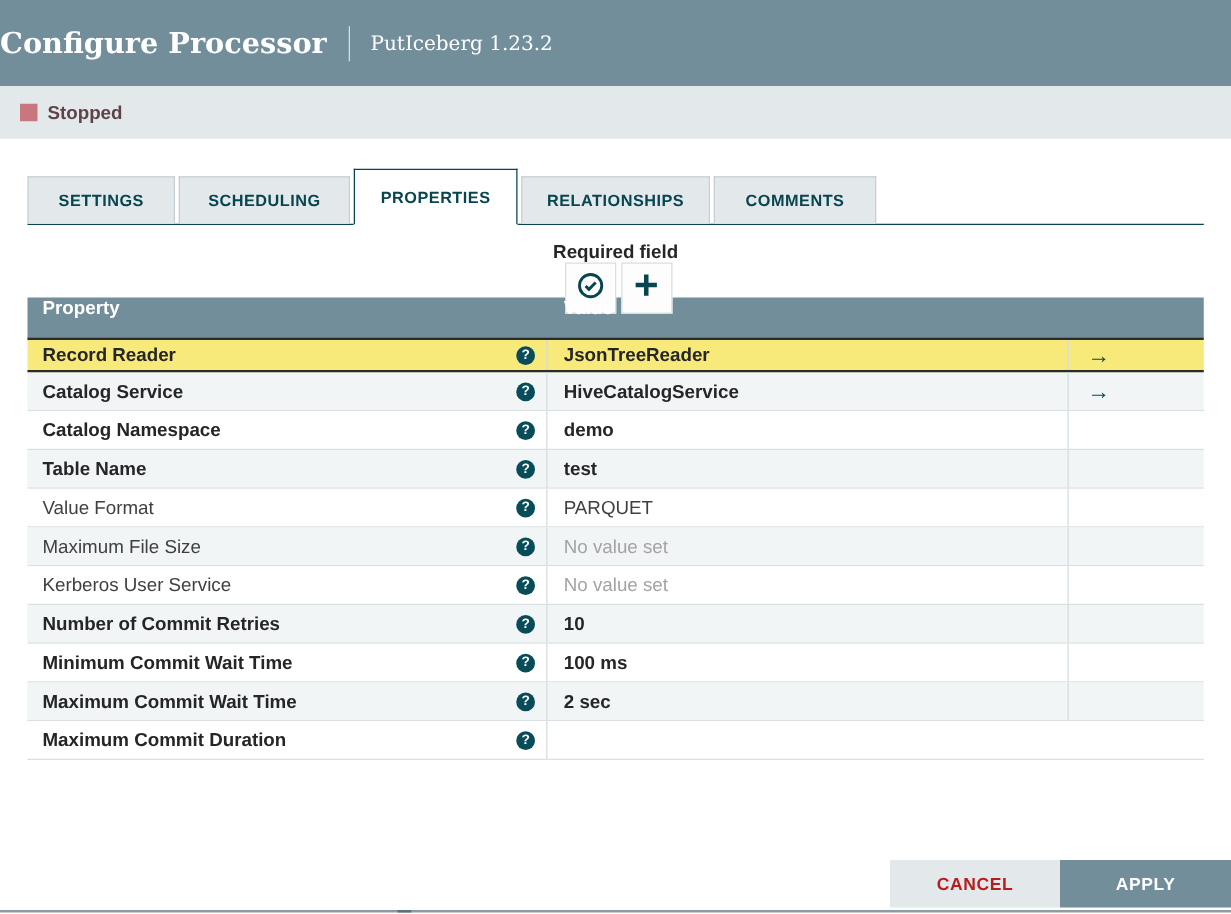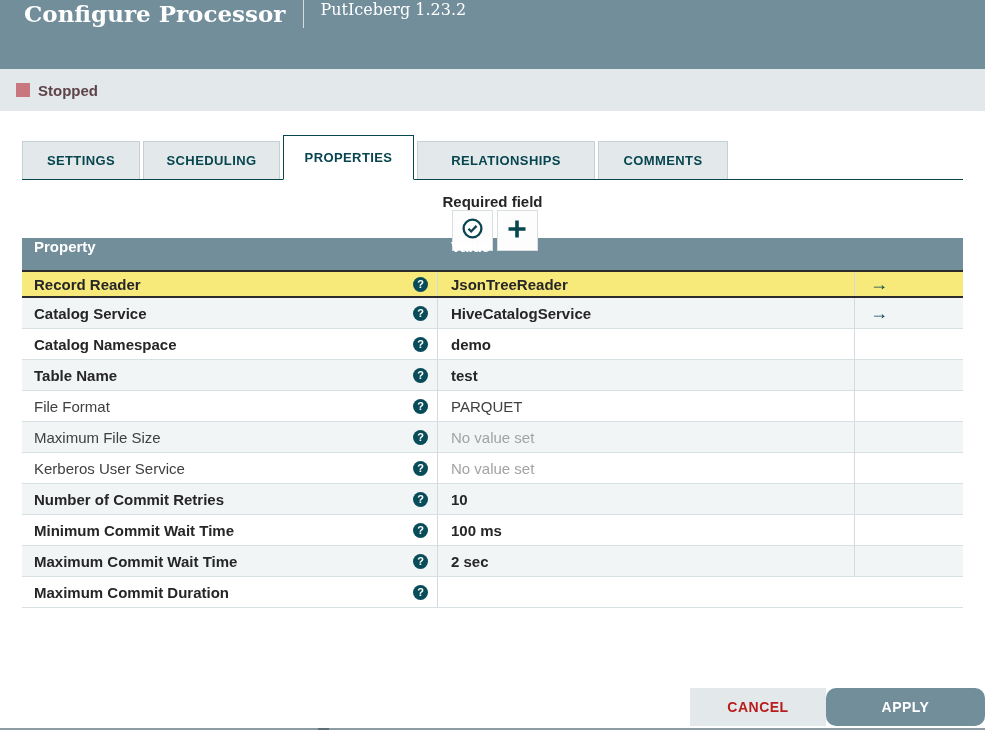--- a/index.html
+++ b/index.html
@@ -10,21 +10,21 @@
     background: #ffffff;
     overflow: hidden;
     color: #262626;
   }
 
   
   .titlebar {
     height: 69px;
     background: #728E9B;
     display: flex;
-    padding-left: 24px;
+    align-items: center;
   }
   .dialog-title {
     font-family: "DejaVu Serif", serif;
     font-weight: bold;
     font-size: 23px;
     color: #ffffff;
   }
   .title-sep {
     width: 1px;
     height: 28px;
@@ -85,21 +85,21 @@
   .tab.active {
     height: 45px;
     background: #ffffff;
     border: 1px solid #07454F;
     border-bottom: 1px solid #ffffff;
     margin-bottom: -1px;
   }
   .tab-w0 { width: 118px; }
   .tab-w1 { width: 137px; }
   .tab-w2 { width: 131px; }
-  .tab-w3 { width: 178px; }
+  .tab-w3 { width: 151px; }
   .tab-w4 { width: 130px; }
 
   
   .actions-row {
     margin-top: 13px;
     height: 41px;
     display: flex;
     align-items: center;
     justify-content: space-between;
     flex-direction: column;
@@ -198,21 +198,21 @@
     height: 38px;
     display: flex;
     align-items: center;
     justify-content: center;
     font-size: 14px;
     font-weight: bold;
     letter-spacing: 0.5px;
     cursor: pointer;
   }
   .btn-cancel { width: 136px; background: #E3E8EB; color: #b91c1c; }
-  .btn-apply  { width: 159px; background: #728E9B; color: #ffffff; border-radius: 10px; }
+  .btn-apply  { width: 137px; background: #728E9B; color: #ffffff; }
 
   
   .bottom-line {
     position: absolute;
     top: 728px; left: 0;
     width: 985px; height: 2px;
     background: #8D9CA4;
   }
   .bottom-line-dark {
     position: absolute;
@@ -315,21 +315,21 @@
     </div>
     <div class="cell cell-value">
       <span class="value-text">test</span>
     </div>
     <div class="cell cell-arrow">
       
     </div>
   </div>
         <div class="trow">
     <div class="cell cell-prop">
-      <span class="prop-name">File Format</span>
+      <span class="prop-name">Value Format</span>
       <span class="help-icon">?</span>
     </div>
     <div class="cell cell-value">
       <span class="value-text">PARQUET</span>
     </div>
     <div class="cell cell-arrow">
       
     </div>
   </div>
         <div class="trow alt">

